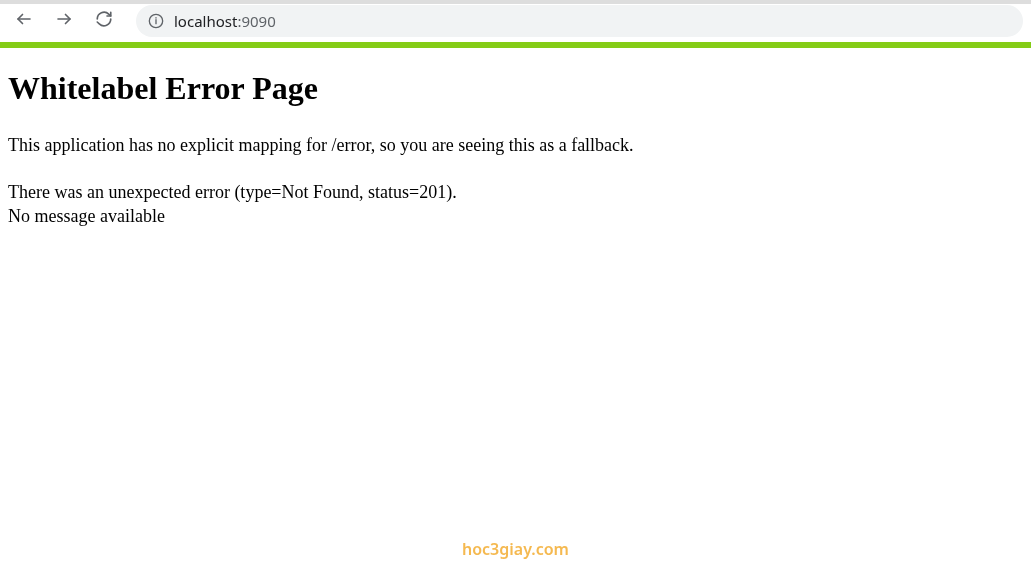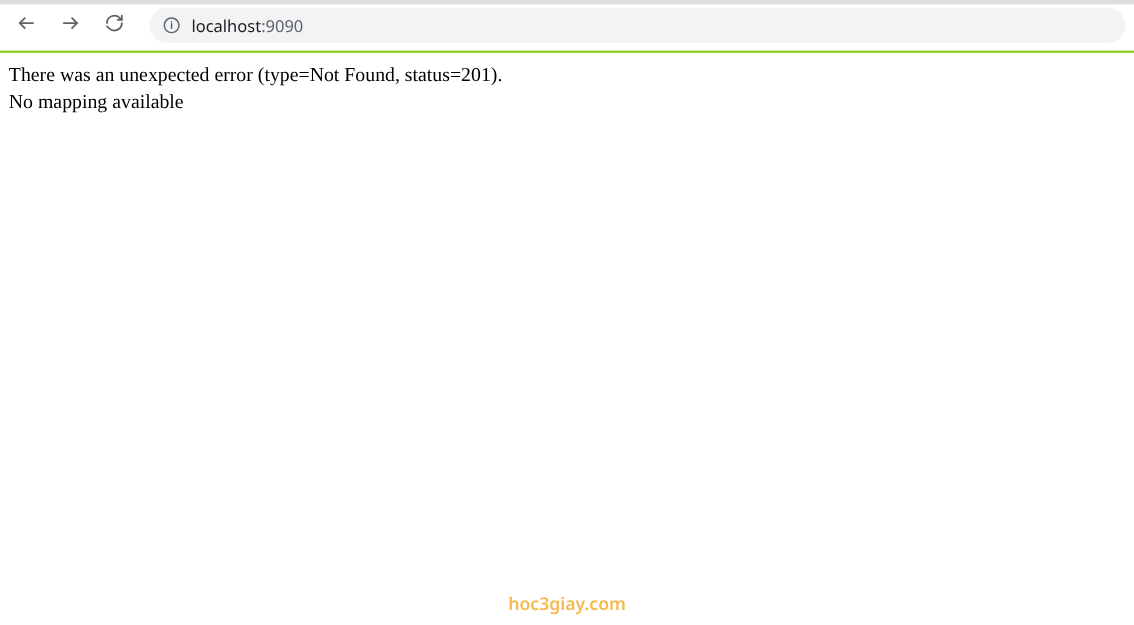--- a/index.html
+++ b/index.html
@@ -11,21 +11,21 @@
       font-family: system-ui, -apple-system, sans-serif;
       width: 1031px;
       height: 568px;
       background: #ffffff;
       position: relative;
       overflow: hidden;
     }
     .browser-chrome {
       height: 48px;
       background: #ffffff;
-      border-bottom: 2px solid #84cc16;
+      border-bottom: 6px solid #84cc16;
       display: flex;
       align-items: center;
       padding: 0 8px;
       gap: 8px;
     }
     .tab-bar-shadow {
       position: absolute;
       top: 0;
       left: 0;
       right: 0;
@@ -141,17 +141,19 @@
           <line x1="12" y1="7" x2="12" y2="7.5"></line>
         </svg>
     </span>
     <span>
       <span class="url-text">localhost</span><span class="url-text url-port">:9090</span>
     </span>
   </div>
 </div>
 
 <div class="content">
+  <h1 class="error-title">Whitelabel Error Page</h1>
+  <p class="error-desc">This application has no explicit mapping for /error, so you are seeing this as a fallback.</p>
   <div class="error-line">There was an unexpected error (type=Not Found, status=201).</div>
-  <div class="error-line">No mapping available</div>
+  <div class="error-line">No message available</div>
 </div>
 
 <div class="watermark">hoc3giay.com</div>
 
 </body></html>

